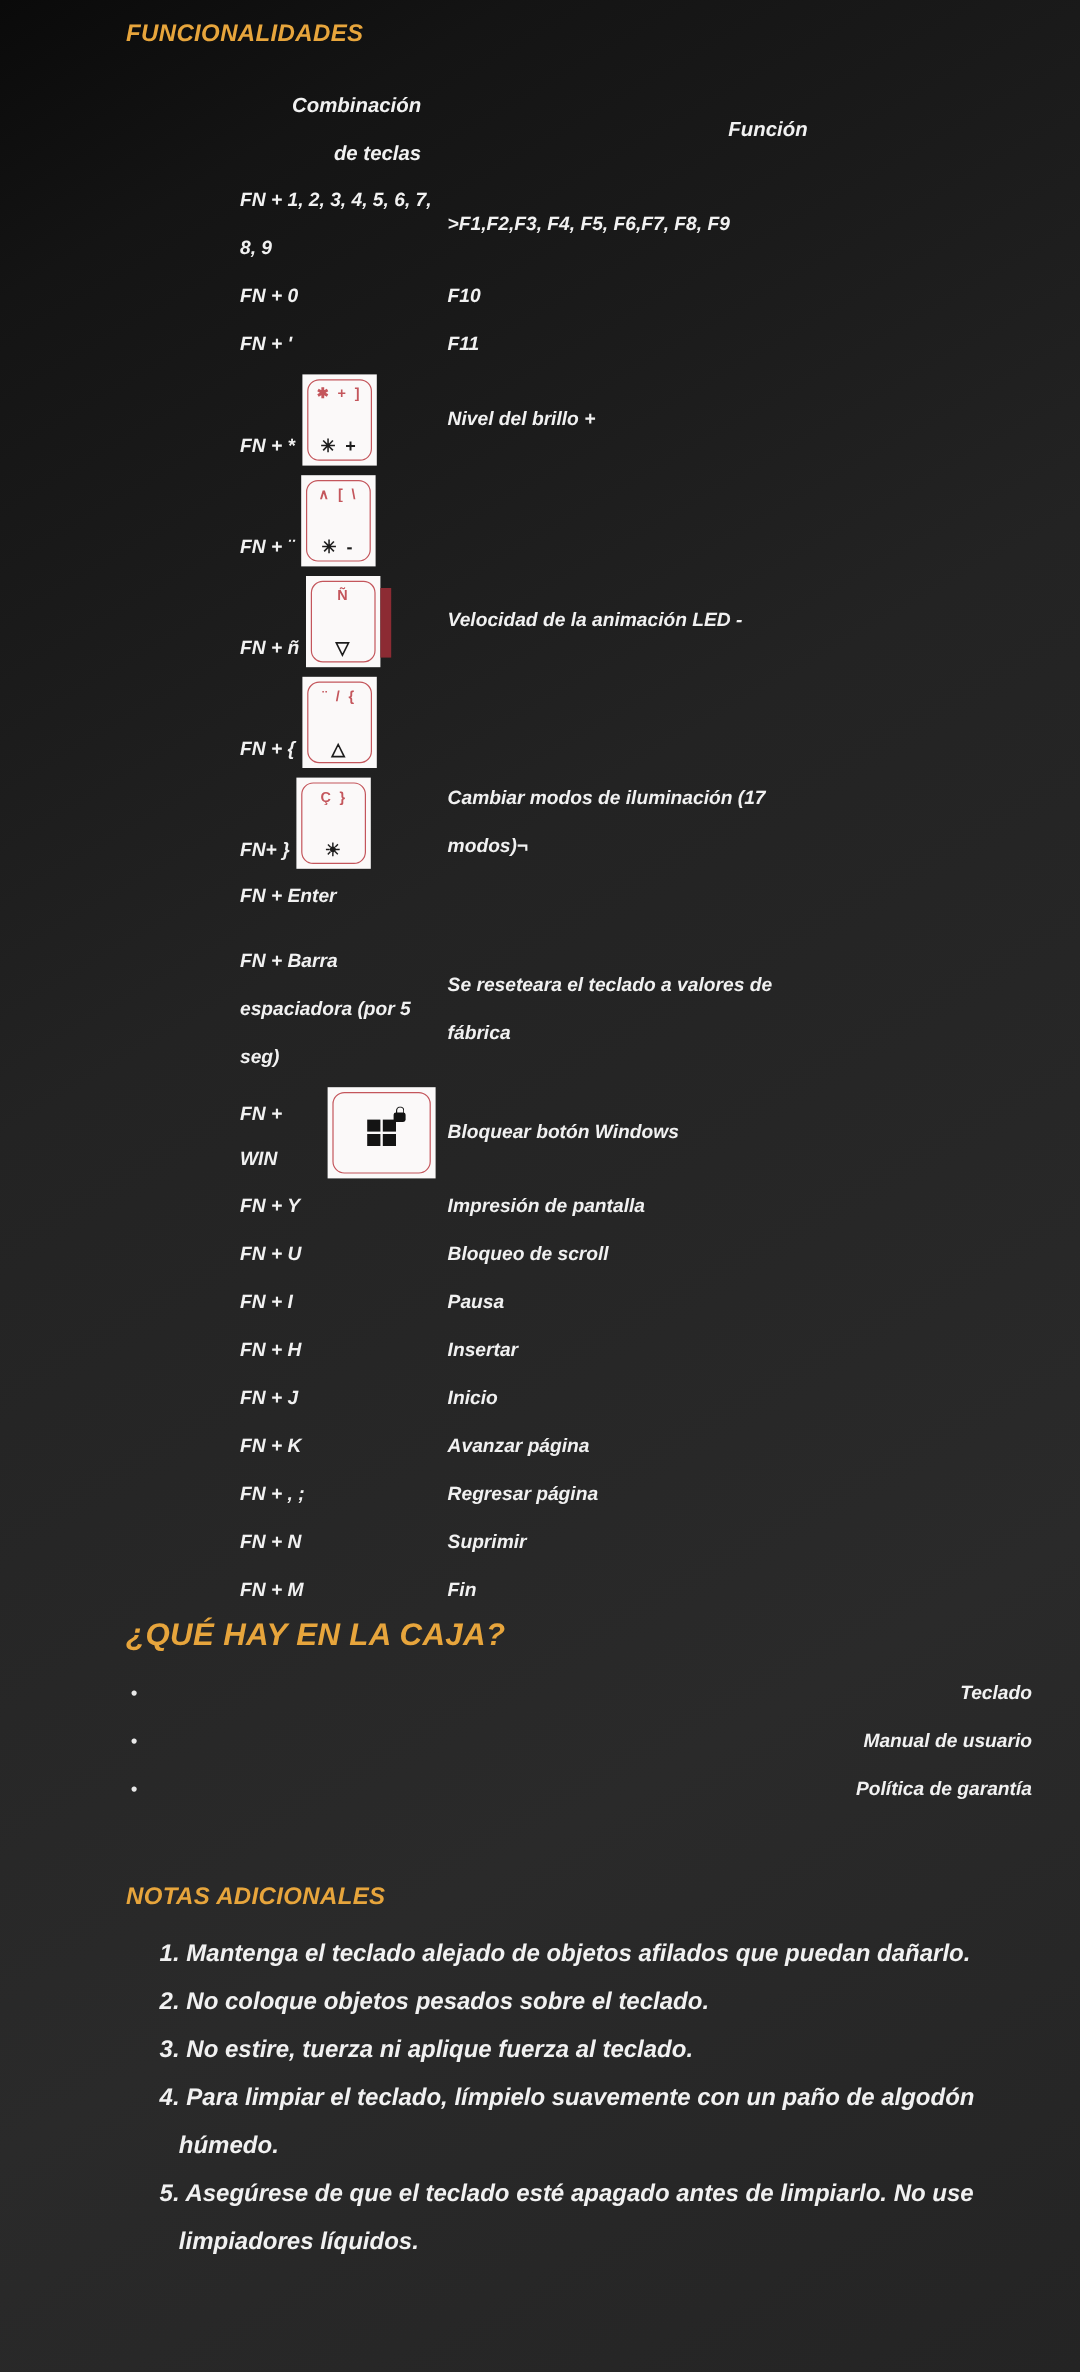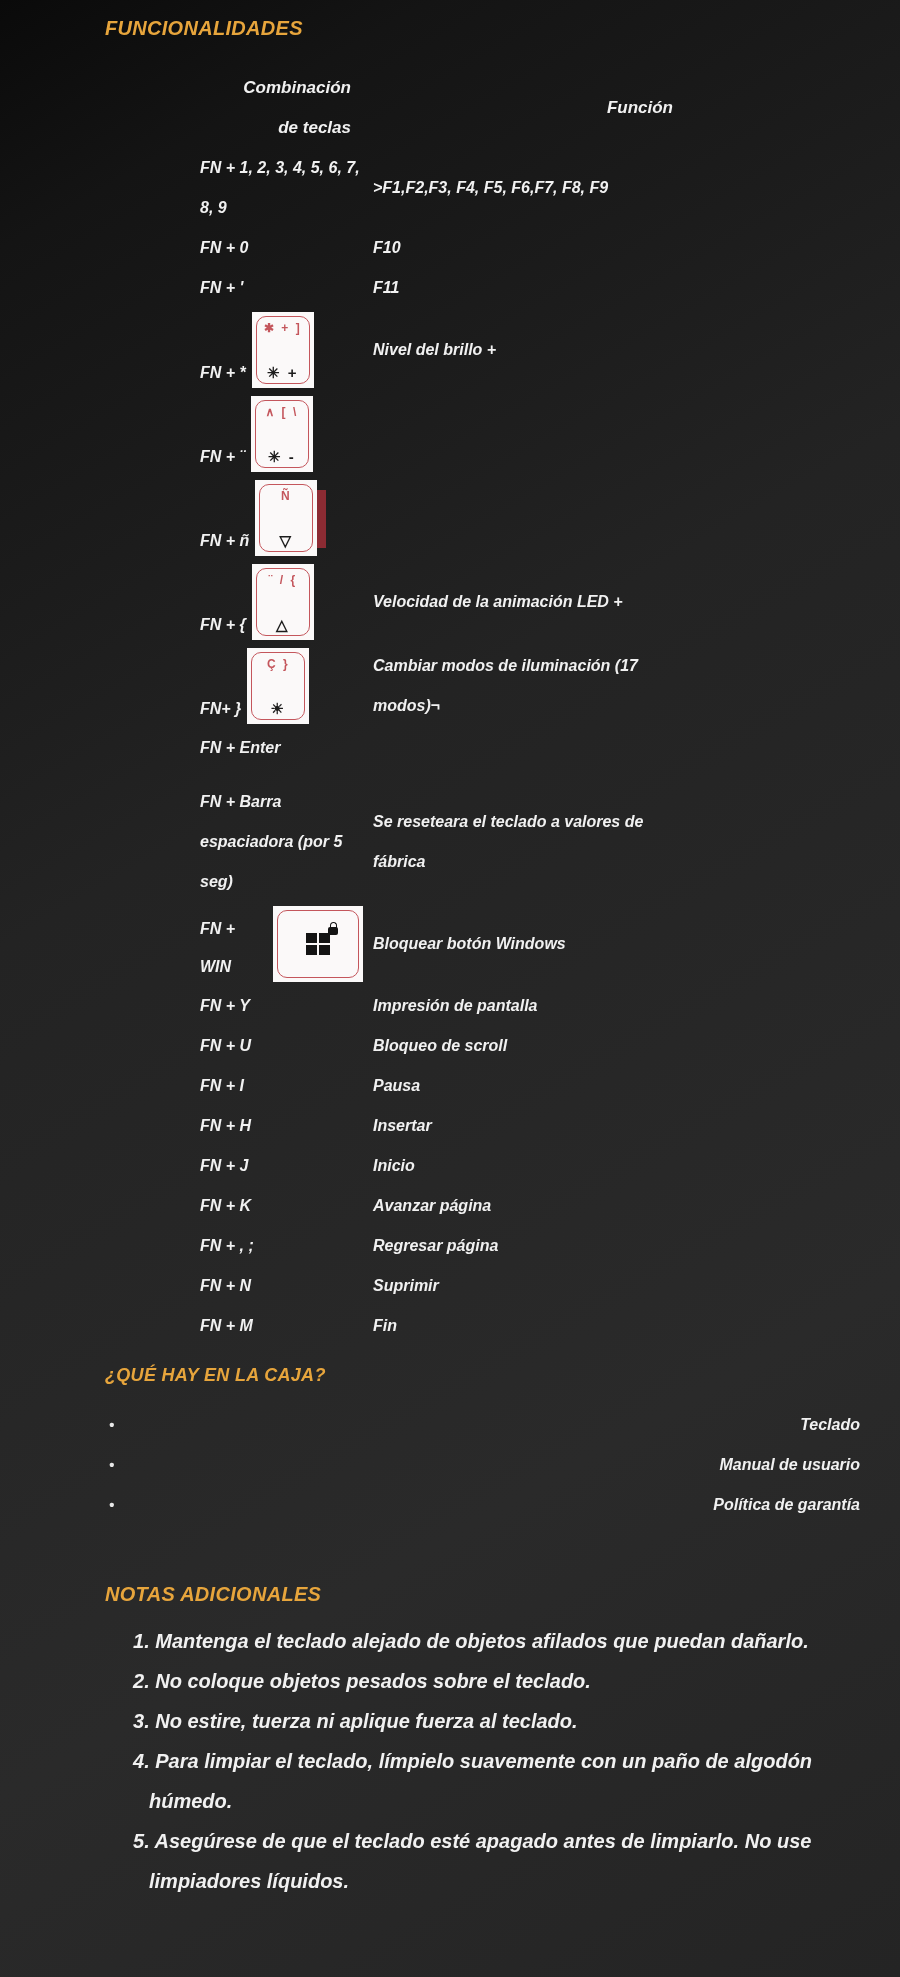--- a/index.html
+++ b/index.html
@@ -5,21 +5,21 @@
   html,body{margin:0;padding:0;}
   body{
     width:900px;height:1977px;overflow:hidden;
     background:linear-gradient(150deg,#0a0a0a 0%,#141414 10%,#232323 38%,#2a2a2a 72%,#242424 100%);
     font-family:"Liberation Sans",sans-serif;
     font-style:italic;font-weight:bold;color:#f1f1f1;
     -webkit-font-smoothing:antialiased;
   }
   .content{padding:16px 40px 0 105px;}
   .sec-title{color:#e7a53c;font-size:20px;line-height:24px;margin:0;letter-spacing:.3px;}
-  .box-title{font-size:18px;line-height:28px;margin-top:15px;}
+  .box-title{font-size:26px;line-height:28px;margin-top:2px;}
   .notes-title{margin-top:56px;line-height:26px;}
 
   
   .ftable{margin-left:95px;width:500px;}
   .thead,.trow{display:grid;grid-template-columns:173px 300px;}
   .thead{margin-top:28px;}
   .th{font-size:17px;line-height:40px;text-align:right;}
   .th-combo{padding:0 22px;}
   .th-func{align-self:center;}
   .cell{font-size:16px;line-height:40px;}
@@ -133,33 +133,33 @@
         <div class="trow haskey">
           <div class="cell cell-combo">
             <span class="combo-label">FN + ñ</span>
             <span class="keycap">
               <span class="key-top">Ñ</span>
               <span class="key-bottom">▽</span>
 
               <span class="key-strip"></span>
             </span>
           </div>
+          <div class="cell cell-func">
+            <span>Velocidad de la animación LED -</span>
+          </div>
         </div>
 
         <div class="trow haskey">
           <div class="cell cell-combo">
             <span class="combo-label">FN + {</span>
             <span class="keycap">
               <span class="key-top">¨ / {</span>
               <span class="key-bottom">△</span>
 
             </span>
-          </div>
-          <div class="cell cell-func">
-            <span>Velocidad de la animación LED +</span>
           </div>
         </div>
 
         <div class="trow haskey">
           <div class="cell cell-combo">
             <span class="combo-label">FN+ }</span>
             <span class="keycap">
               <span class="key-top">Ç }</span>
               <span class="key-bottom">☀</span>
 

